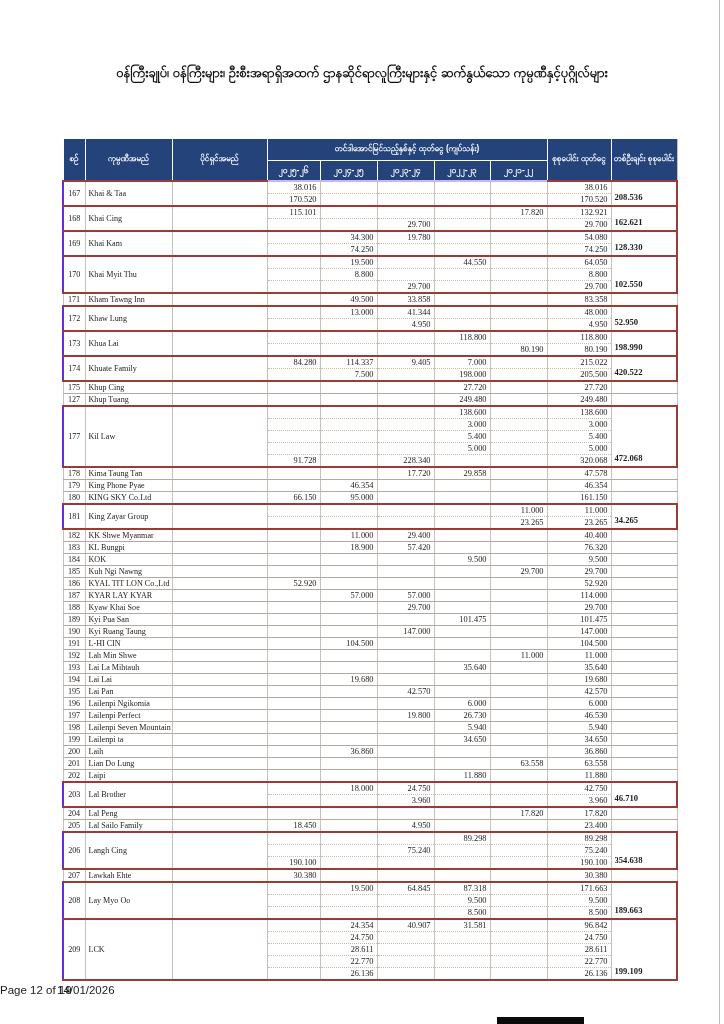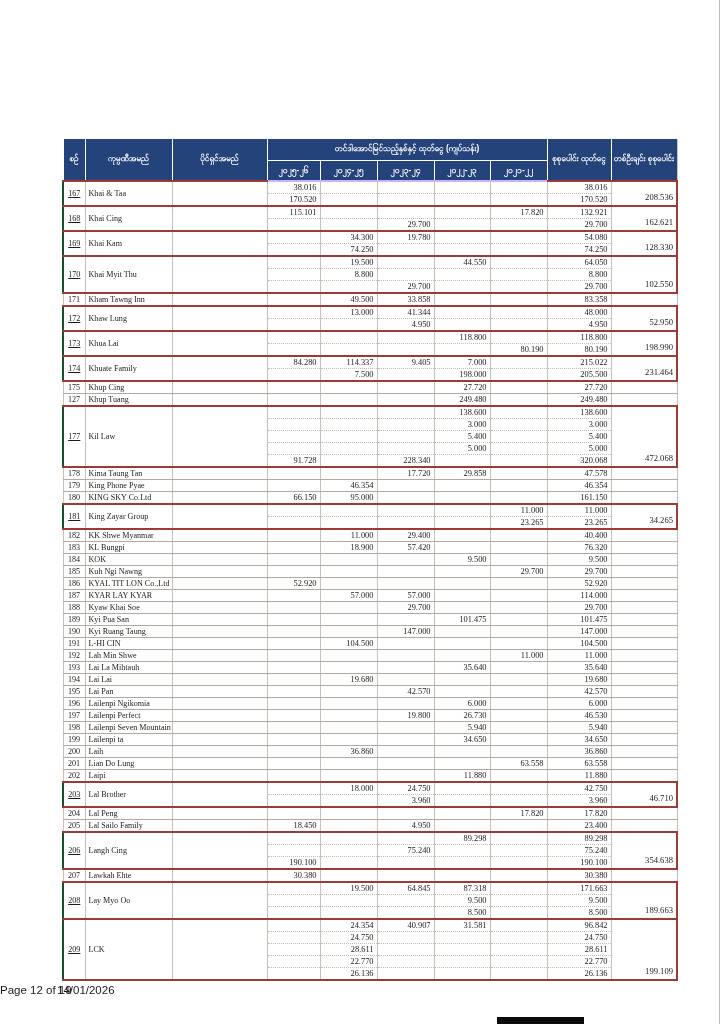--- a/index.html
+++ b/index.html
@@ -23,38 +23,39 @@
     border-bottom:2px solid #9c3a36;margin-left:44px;}
   thead tr.hr1 th{height:22px;}
   thead tr.hr2 th{height:20px;font-size:8.6px;border-bottom:2px solid #c4b5fd;}
   thead th.grp{border-bottom:1px solid rgba(255,255,255,.45);}
 
   tbody td{height:11.92px;font-size:8.4px;color:#1c1c1c;line-height:11px;
     border-left:1px solid #c9c1b9;border-bottom:1px dotted #c6bcb2;padding:0 3px;}
   td.no{text-align:center;font-size:8.1px;padding:0 1px;}
   td.co{font-size:8.1px;white-space:nowrap;margin-top:32px;}
   td.num{text-align:right;}
-  td.grand{text-align:right;font-weight:normal;vertical-align:bottom;font-size:8.6px;padding-bottom:2px;}
+  td.grand{text-align:left;font-weight:bold;vertical-align:bottom;font-size:8.6px;padding-bottom:2px;}
 
   .gb{border-bottom:1px solid #b2a9a1;}
   .rt{border-top:2px solid #9c3a36;}
   .rb{border-bottom:2px solid #9c3a36;}
-  .rl{border-left:2px solid #14532d;text-decoration:underline;}
+  .rl{border-left:2px solid #6d28d9;}
   .rr{border-right:2px solid #9c3a36;}
 
   .footer-date{position:absolute;top:984px;left:57px;font-size:11.5px;color:#1a1a1a;}
   .footer-page{position:absolute;top:984px;left:0;width:668px;text-align:left;font-size:11.5px;color:#1a1a1a;}
   .bottom-black-bar{position:absolute;top:1017px;left:497px;width:87px;height:7px;background:#0a0a0a;}
 </style>
 </head>
 <body>
 
 <div class="page">
 
   <div class="doc-title">
+    <div>ဝန်ကြီးချုပ်၊ ဝန်ကြီးများ၊ ဦးစီးအရာရှိအထက် ဌာနဆိုင်ရာလူကြီးများနှင့် ဆက်နွယ်သော ကုမ္ပဏီနှင့်ပုဂ္ဂိုလ်များ</div>
   </div>
 
   <div class="tbl-wrap">
     <table>
       <colgroup>
         <col style="width:22px">
           <col style="width:87px">
           <col style="width:95px">
         <col style="width:53px">
           <col style="width:57px">
@@ -225,21 +226,21 @@
           <tr>
             <td class="no rt rb rl" rowspan="2">174</td>
             <td class="co rt rb" rowspan="2">Khuate Family</td>
             <td class="ow rt rb" rowspan="2"></td>
             <td class="num rt">84.280</td>
             <td class="num rt">114.337</td>
             <td class="num rt">9.405</td>
             <td class="num rt">7.000</td>
             <td class="num rt"></td>
             <td class="num tot rt">215.022</td>
-            <td class="grand rt rb rr" rowspan="2">231.464</td>
+            <td class="grand rt rb rr" rowspan="2">420.522</td>
           </tr>
           <tr>
             <td class="num rb"></td>
             <td class="num rb">7.500</td>
             <td class="num rb"></td>
             <td class="num rb">198.000</td>
             <td class="num rb"></td>
             <td class="num tot rb">205.500</td>
           </tr>
           <tr>

